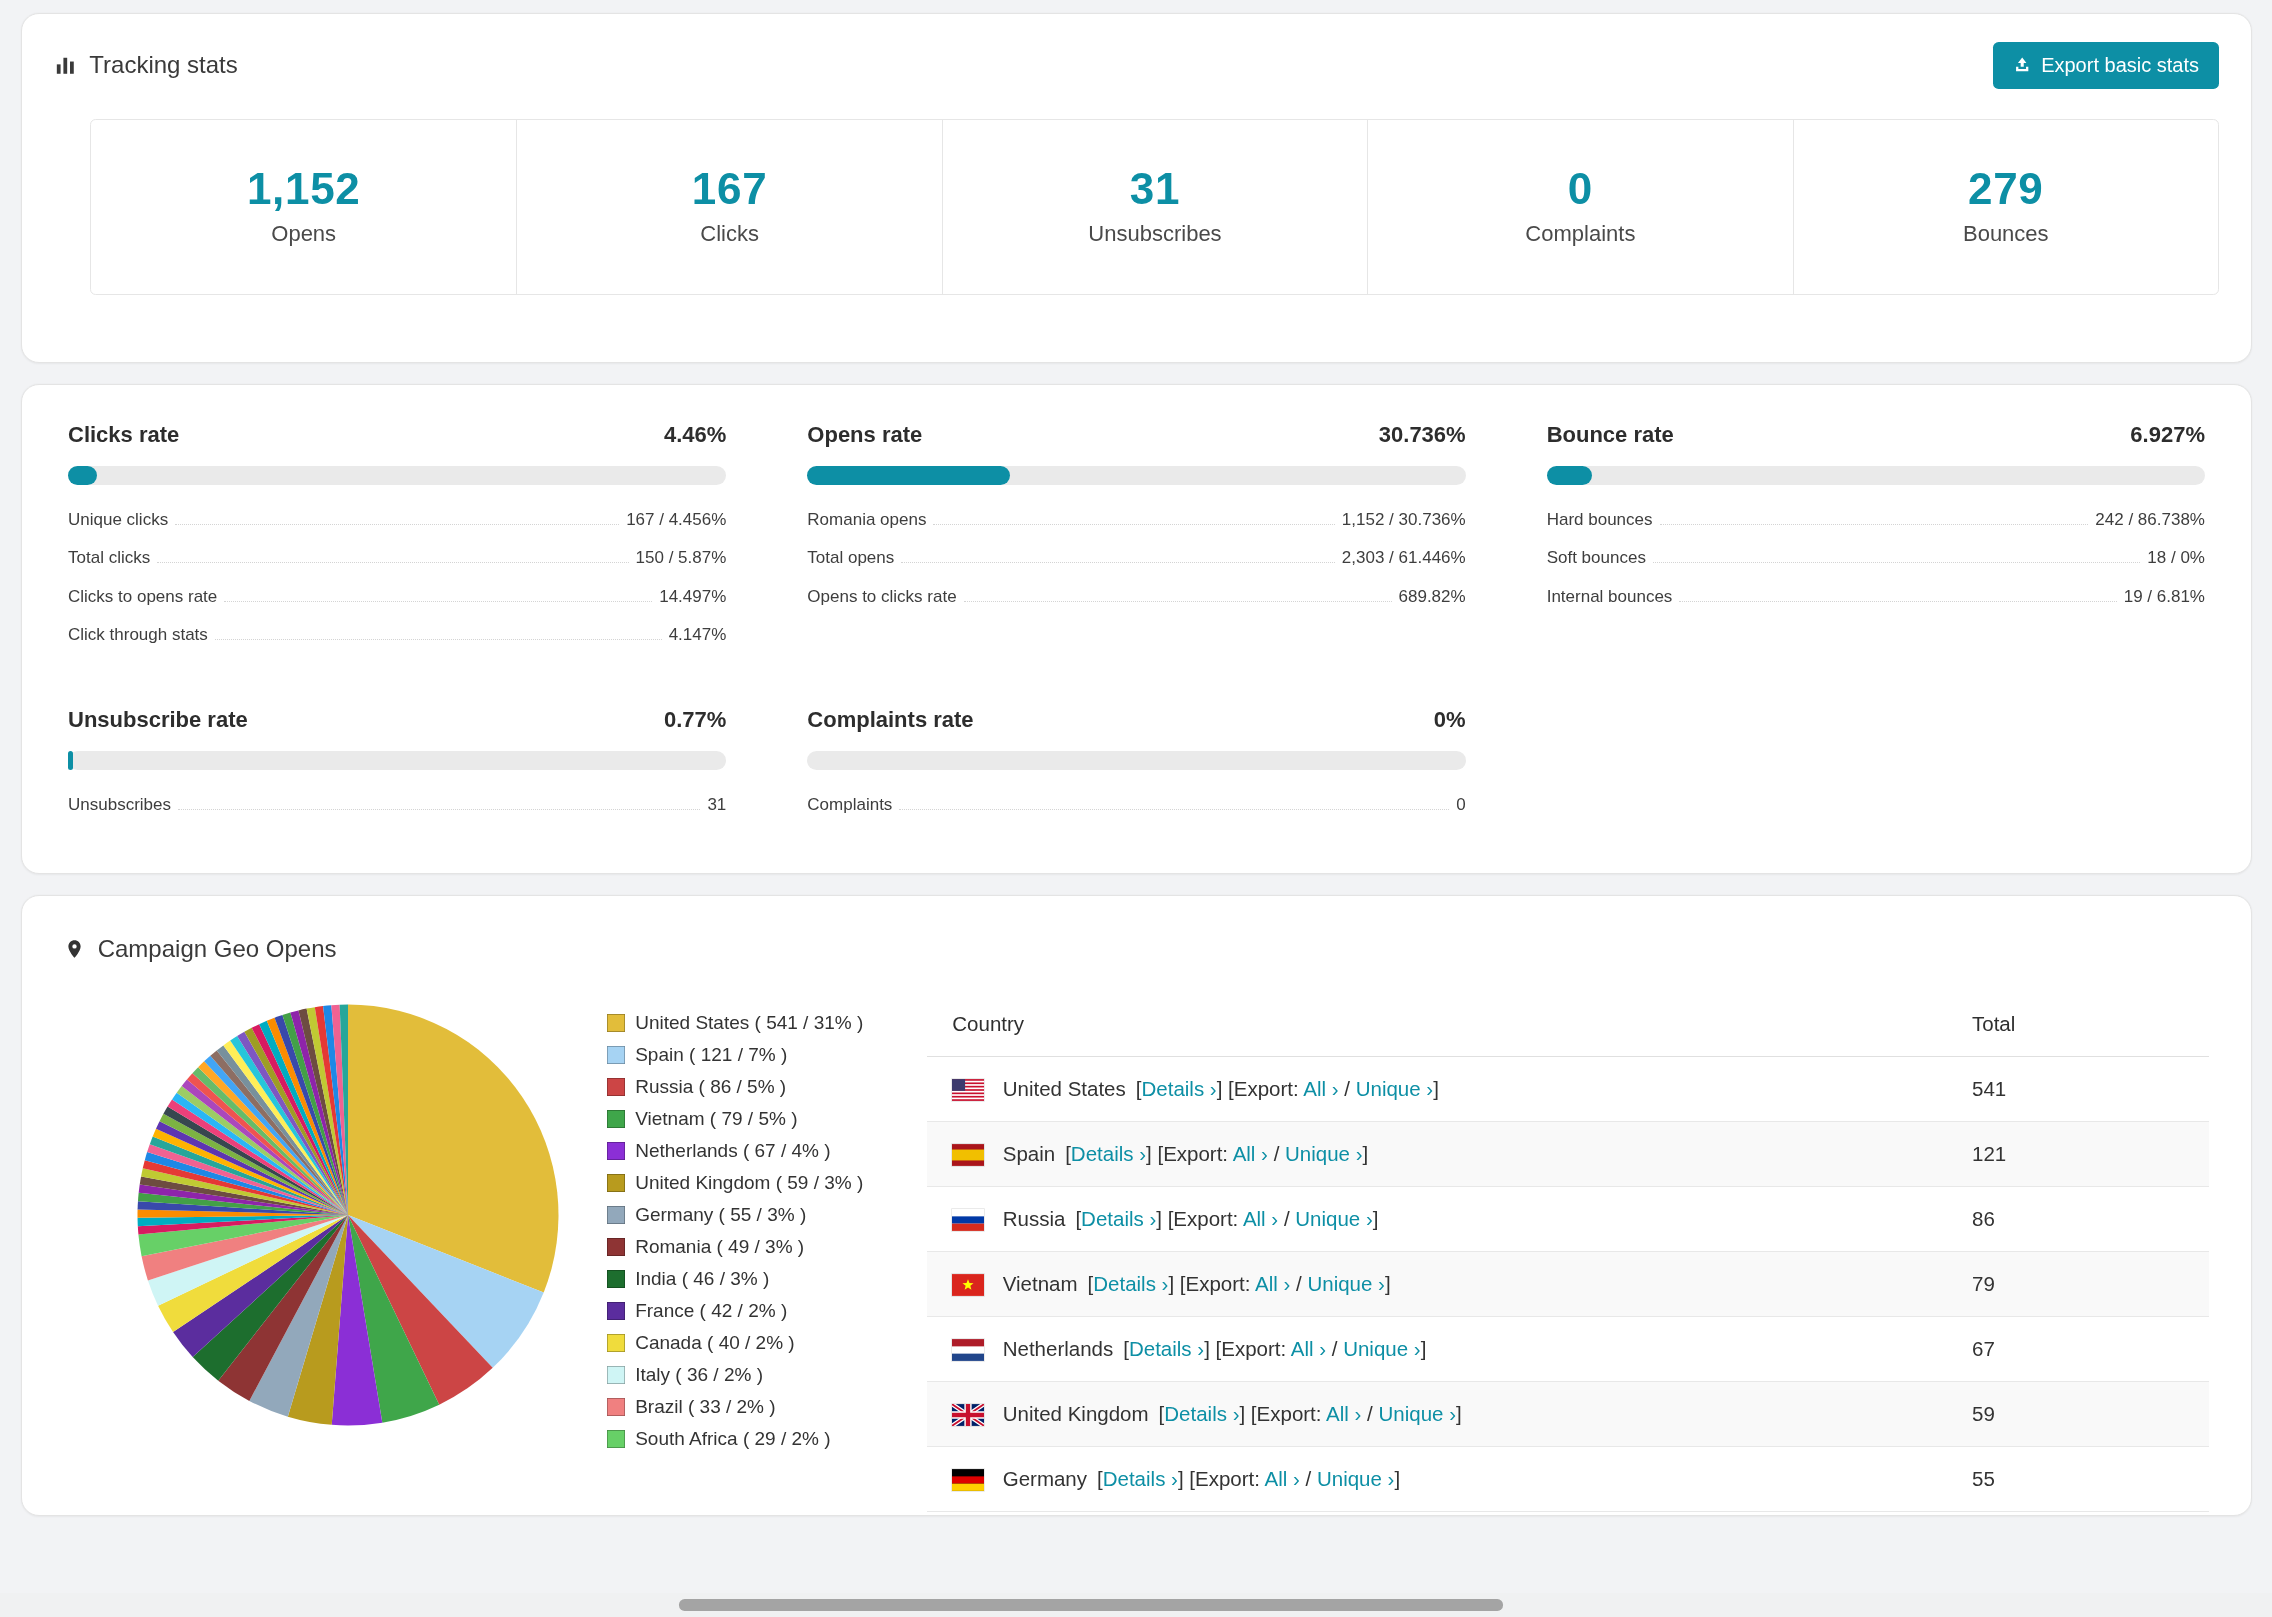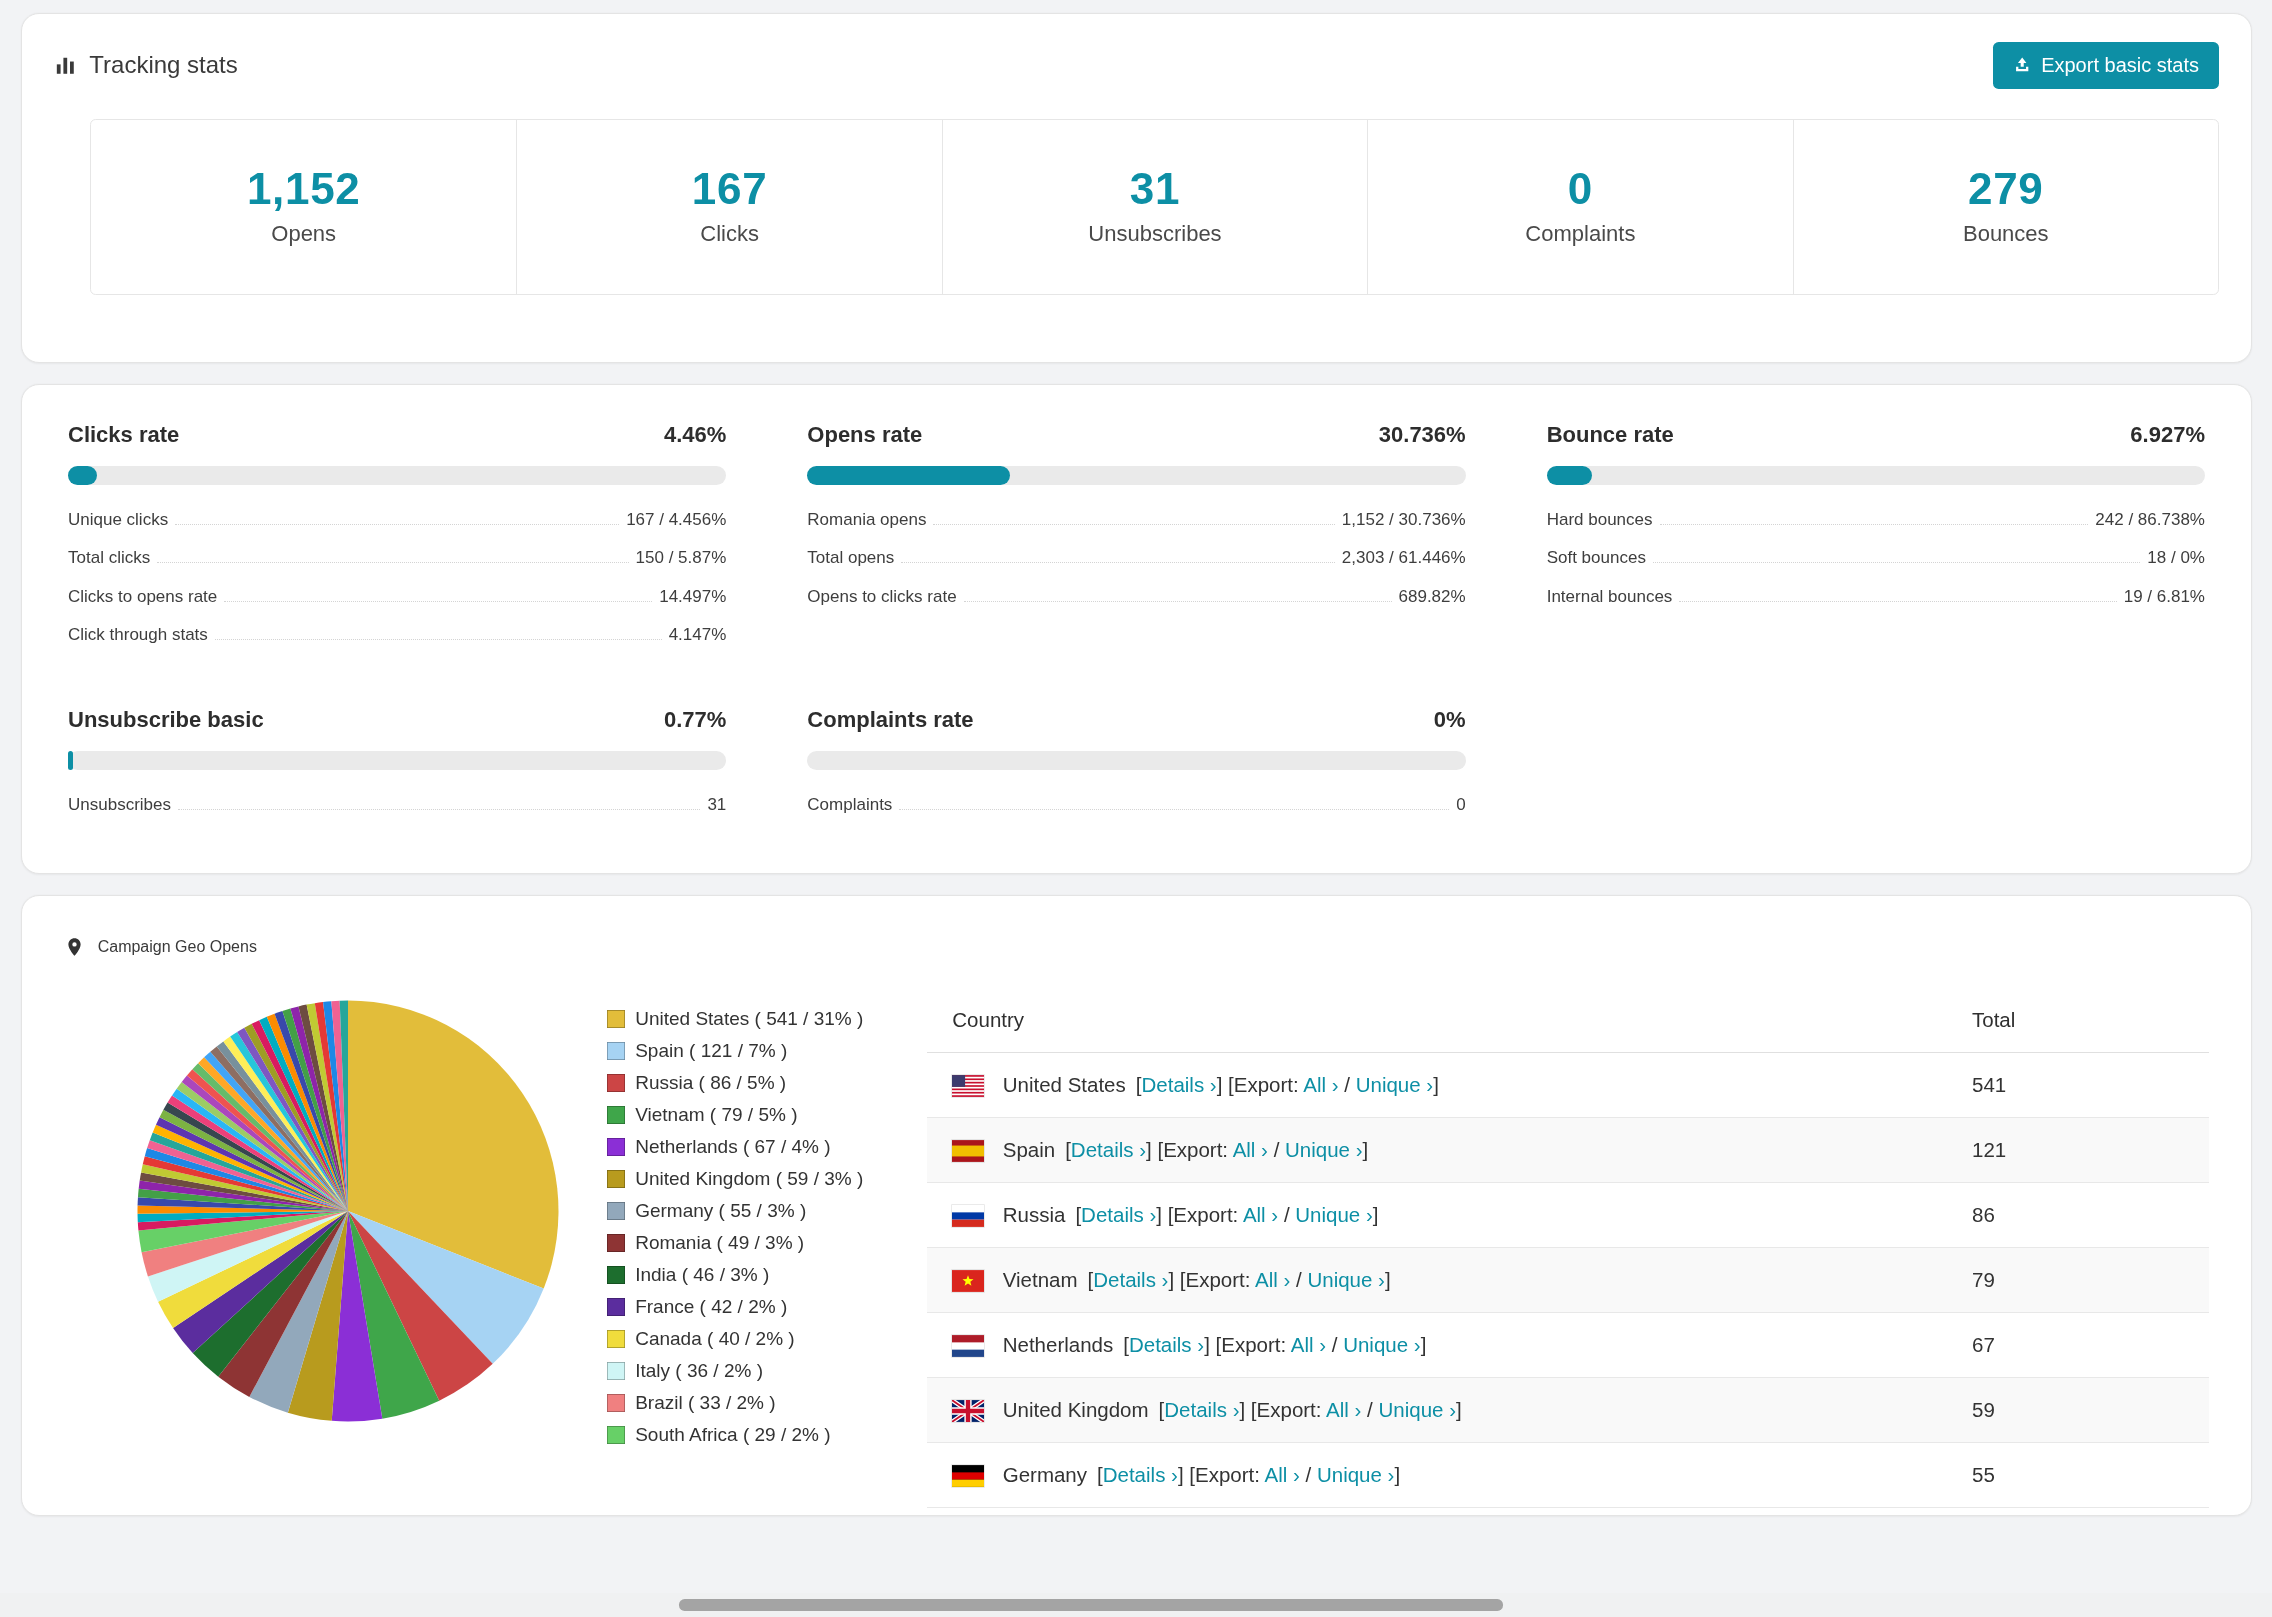--- a/index.html
+++ b/index.html
@@ -43,21 +43,21 @@
   .rates-grid { display:grid; grid-template-columns:1fr 1fr 1fr; column-gap:81px; row-gap:53px; }
   .rate-head { display:flex; justify-content:space-between; align-items:baseline; font-size:22px; font-weight:700; color:#2d2d2d; }
   .rate-bar { height:19px; background:#eaeaea; border-radius:10px; margin:18.4px 0 15.5px; }
   .rate-fill { height:100%; background:#0d8fa5; border-radius:10px; }
   .rate-row { display:flex; align-items:flex-end; font-size:17px; color:#3e3e3e; padding:9.2px 0;justify-content:flex-end; }
   .rate-row .leader { flex:1; border-bottom:1.4px dotted #d4d4d4; margin:0 7px 5px; }
   .rate-row .val { white-space:nowrap; }
 
   
   .card-geo { padding:39px 42px 0; height:621px; overflow:hidden; }
-  .geo-head { display:flex; align-items:center; gap:12.7px; font-size:16px; font-weight:500; color:#3a3a3a; }
+  .geo-head { display:flex; align-items:center; gap:12.7px; font-size:24px; font-weight:500; color:#3a3a3a; }
   .geo-body { display:flex; margin-top:35px; align-items:flex-start; }
   #pie { width:434px; height:434px; flex:0 0 auto; margin-left:67px; }
   .legend { list-style:none; margin-left:42px; padding-top:8.5px; flex:0 0 auto; }
   .legend-item { display:flex; align-items:center; gap:10.6px; padding:5px 0; font-size:19px; color:#333; }
   .swatch { width:17.6px; height:17.6px; flex:0 0 auto; box-shadow:inset 0 0 0 0.7px rgba(0,0,0,.35); }
   .geo-table { flex:1 1 auto; margin-left:64px; }
   .geo-hrow, .geo-row { display:grid; grid-template-columns:1fr 212px; align-items:center; }
   .geo-hrow { padding:14px 25px 20px; font-size:20.5px; color:#2f2f2f; border-bottom:0.7px solid #e0e0e0; }
   .geo-row { padding:20px 25px; font-size:20.5px; color:#333; border-bottom:0.7px solid #e8e8e8; }
   .geo-row.alt { background:#f9f9f9; }
@@ -194,21 +194,21 @@
             <span class="val">18 / 0%</span>
           </div>
           <div class="rate-row">
             <span class="lab">Internal bounces</span>
             <span class="leader"></span>
             <span class="val">19 / 6.81%</span>
           </div>
         </div>
         <div class="rate-panel">
           <div class="rate-head">
-            <span>Unsubscribe basic</span>
+            <span>Unsubscribe rate</span>
             <span>0.77%</span>
           </div>
           <div class="rate-bar">
             <div class="rate-fill" style="width: 0.77%;"></div>
           </div>
           <div class="rate-row">
             <span class="lab">Unsubscribes</span>
             <span class="leader"></span>
             <span class="val">31</span>
           </div>

